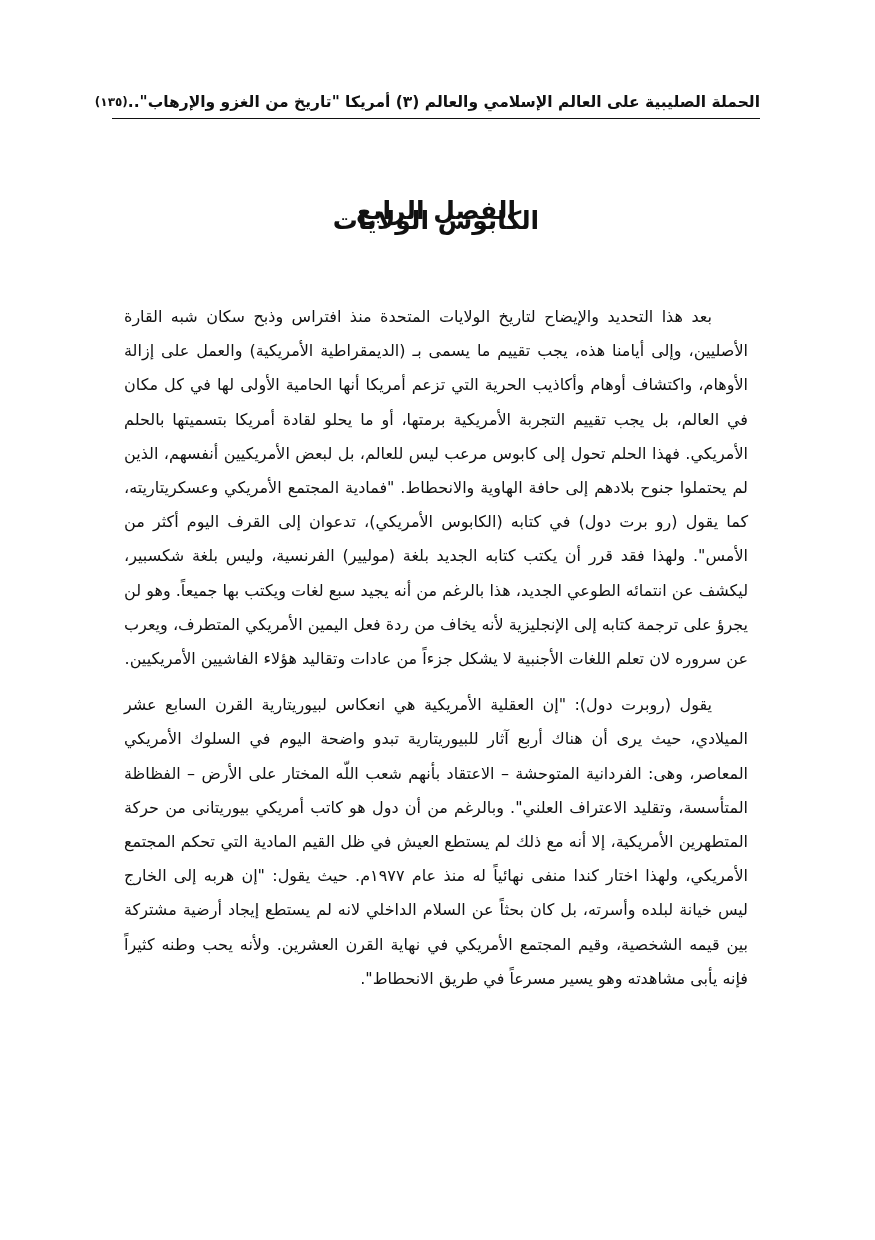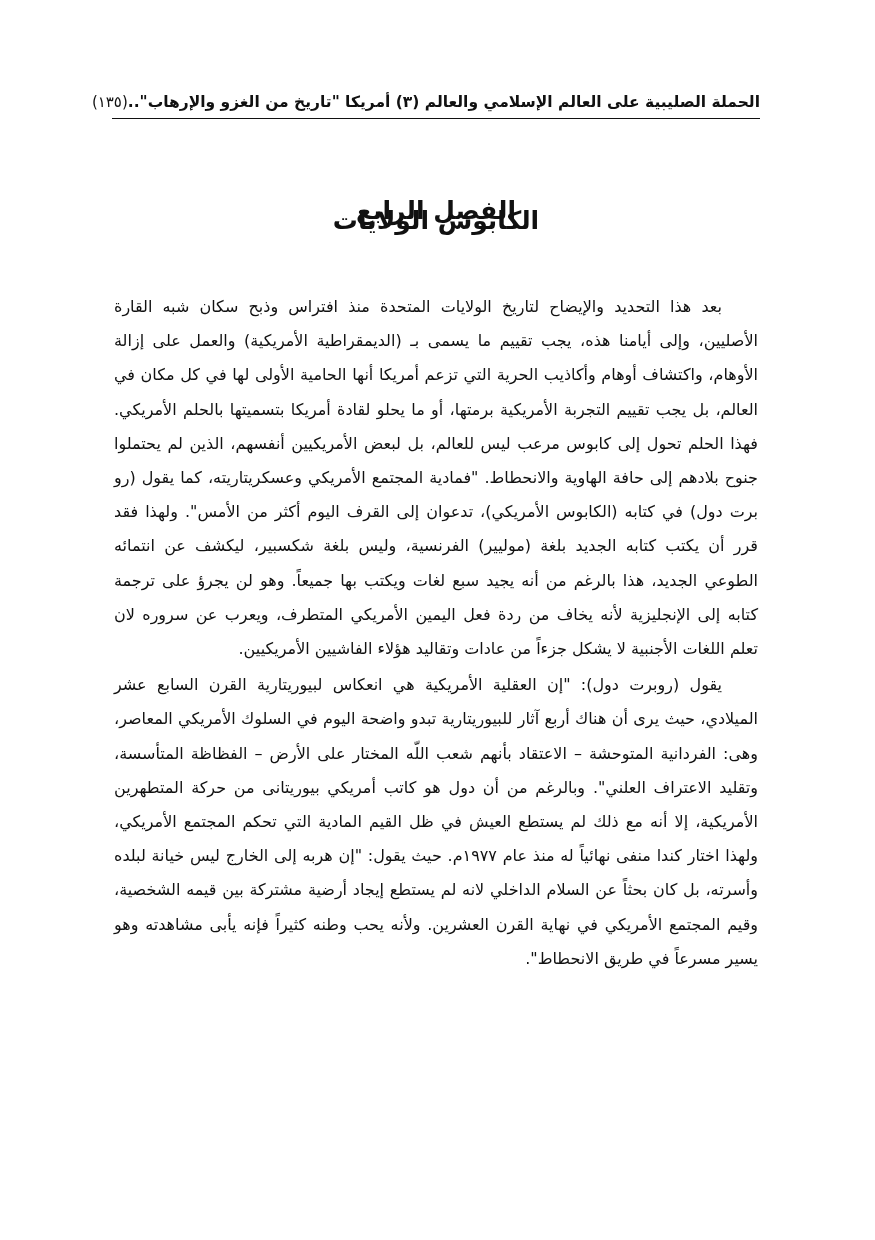--- a/index.html
+++ b/index.html
@@ -29,22 +29,22 @@
       padding-bottom: 2px;
     }
     .running-title {
       font-family: "DejaVu Sans", sans-serif;
       font-weight: bold;
       font-size: 15.5px;
       white-space: nowrap;
     }
     .page-number {
       font-family: "DejaVu Sans", sans-serif;
-      font-weight: normal;
-      font-size: 15px;
+      font-weight: bold;
+      font-size: 12px;
       white-space: nowrap;
       direction: rtl;
     }
     .chapter-heading {
       position: absolute;
       left: 112px;
       width: 648px;
       text-align: center;
       direction: rtl;
       font-family: "DejaVu Sans", sans-serif;
@@ -58,21 +58,21 @@
       position: absolute;
       left: 112px;
       top: 288px;
       width: 648px;
       direction: rtl;
       font-family: "DejaVu Sans", sans-serif;
       font-size: 16px;
       line-height: 34.2px;
     }
     .paragraph {
-      margin: 2px;
+      margin: 12px;
       text-align: justify;
       text-align-last: right;
       text-indent: 36px;
     }
   </style>
 </head>
 <body>
 
 <div class="page-header">
   <span class="running-title">الحملة الصليبية على العالم الإسلامي والعالم (٣) أمريكا "تاريخ من الغزو والإرهاب"..</span>

